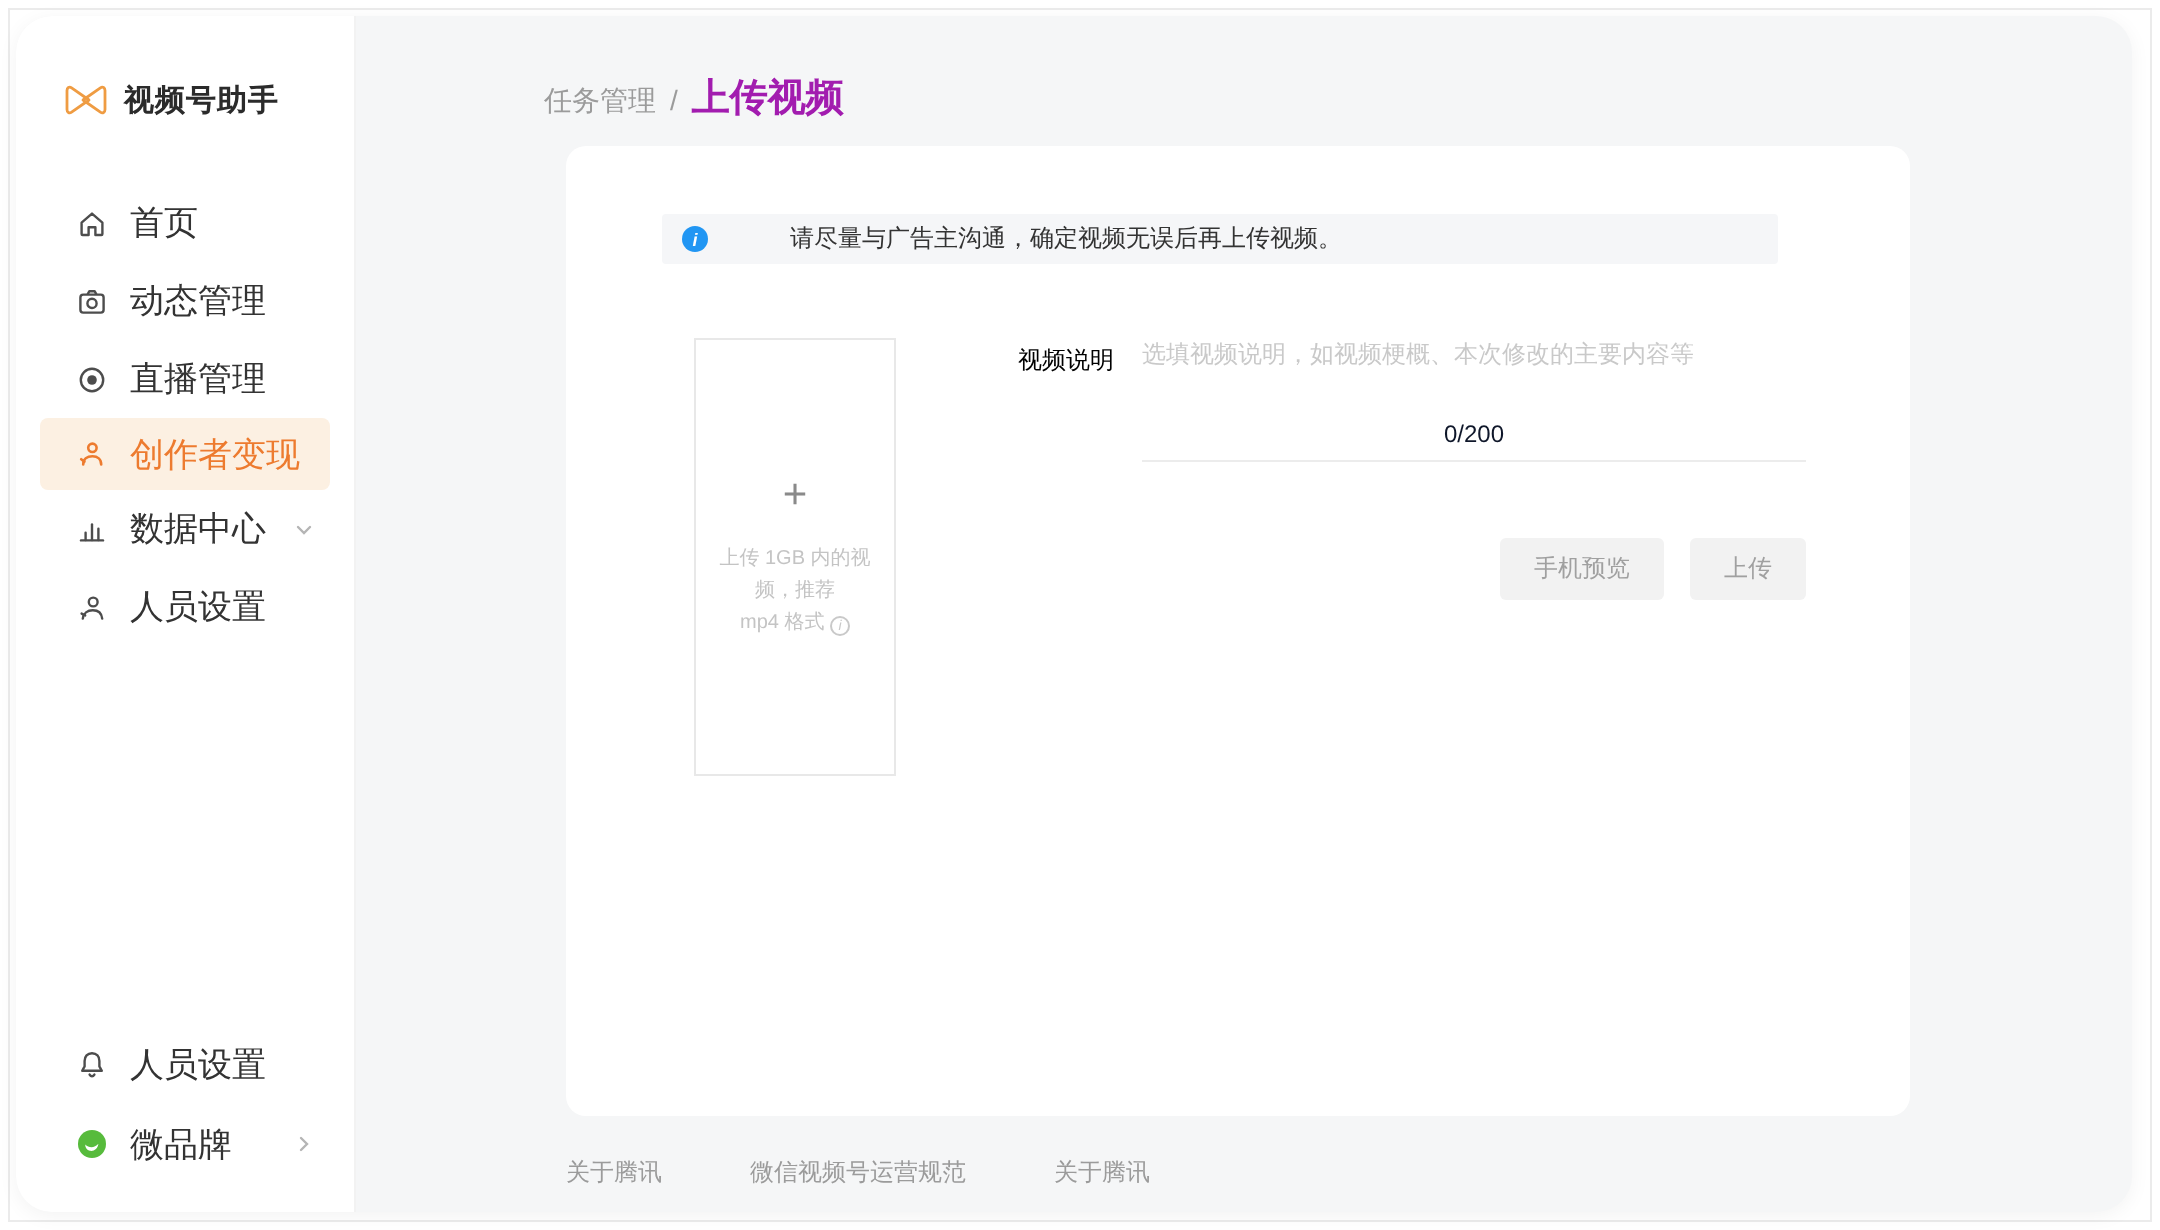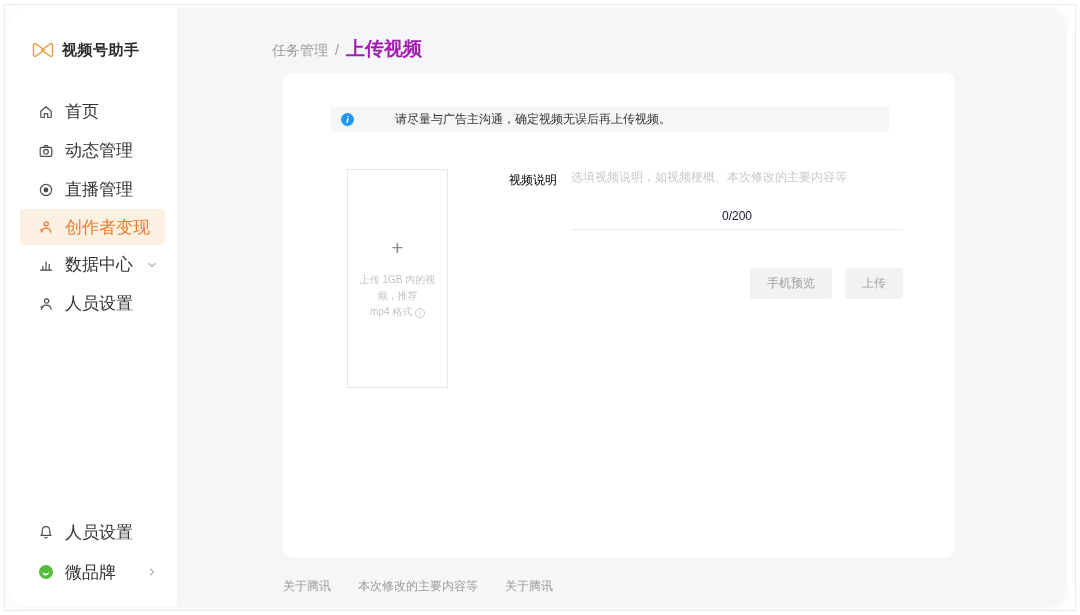--- a/index.html
+++ b/index.html
@@ -62,21 +62,21 @@
     resize:none; background:transparent; font-size:12px; color:#333;
     font-family:"Liberation Sans","DejaVu Sans",sans-serif; }
   .field-wrap textarea::placeholder { color:#c9c9c9; }
   .counter { text-align:center; font-size:12px; color:#0f172a; }
   .btn-row { margin-top:38px; display:flex; justify-content:flex-end; gap:13px; }
   .btn { background:#f2f2f2; border:none; color:#a0a0a0; font-size:12px;
     padding:7px 17px; border-radius:3px; cursor:pointer;
     font-family:"Liberation Sans","DejaVu Sans",sans-serif; }
 
   .footer { position:absolute; left:105px; bottom:11px; width:672px; display:flex;
-    align-items:flex-end; font-size:12px; color:#9b9b9b; }
+    align-items:flex-end; font-size:12px; color:#9b9b9b;gap:17px; }
   .footer a { color:#9b9b9b; text-decoration:none; margin-right:27px; cursor:pointer; }
   .copyright { margin-left:auto; }
 </style>
 </head>
 <body>
 
 <div class="outer-border"></div>
 
 <div class="app">
 
@@ -230,18 +230,18 @@
             <button class="btn">手机预览</button>
             <button class="btn">上传</button>
           </div>
         </div>
 
       </div>
     </div>
 
     <div class="footer">
       <a>关于腾讯</a>
-      <a>本次修改的主要内容等</a>
+      <a>微信视频号运营规范</a>
       <a>关于腾讯</a>
     </div>
 
   </div>
 </div>
 
 </body></html>

